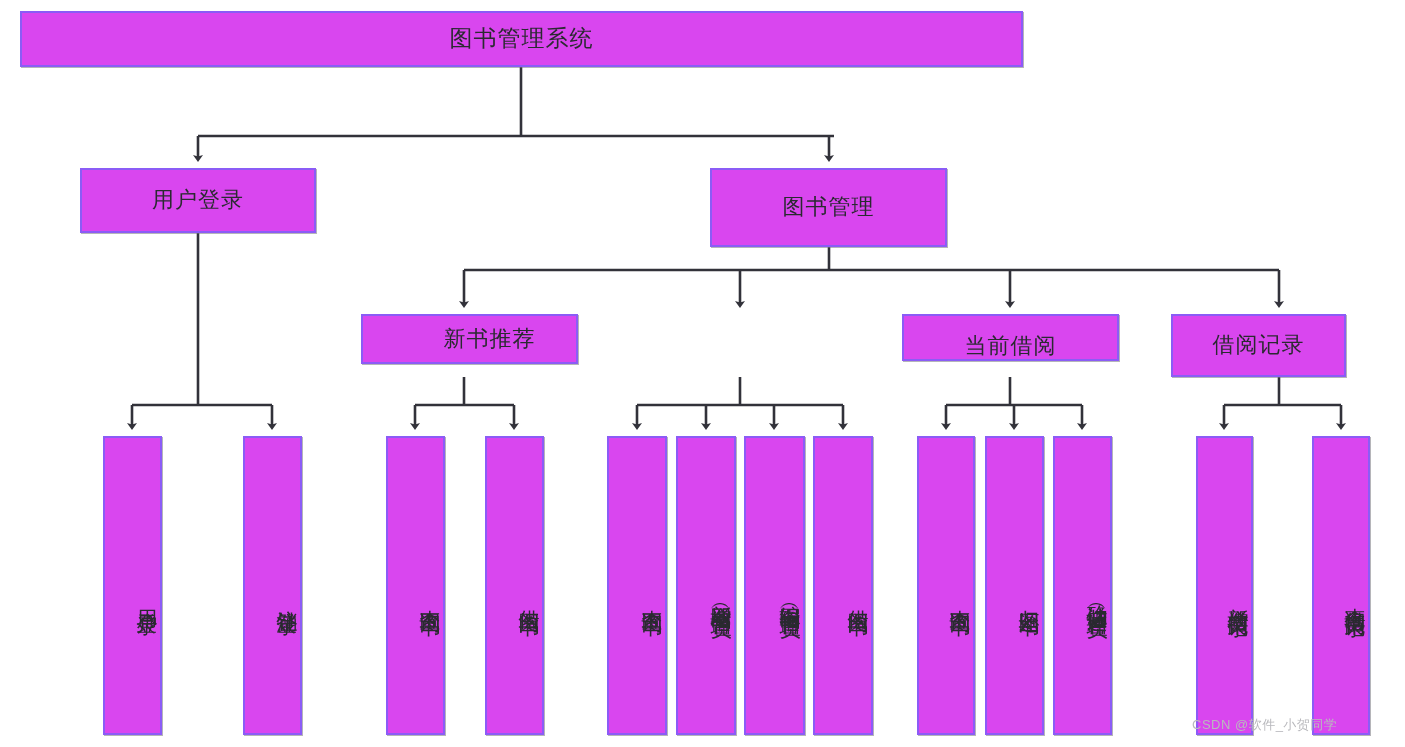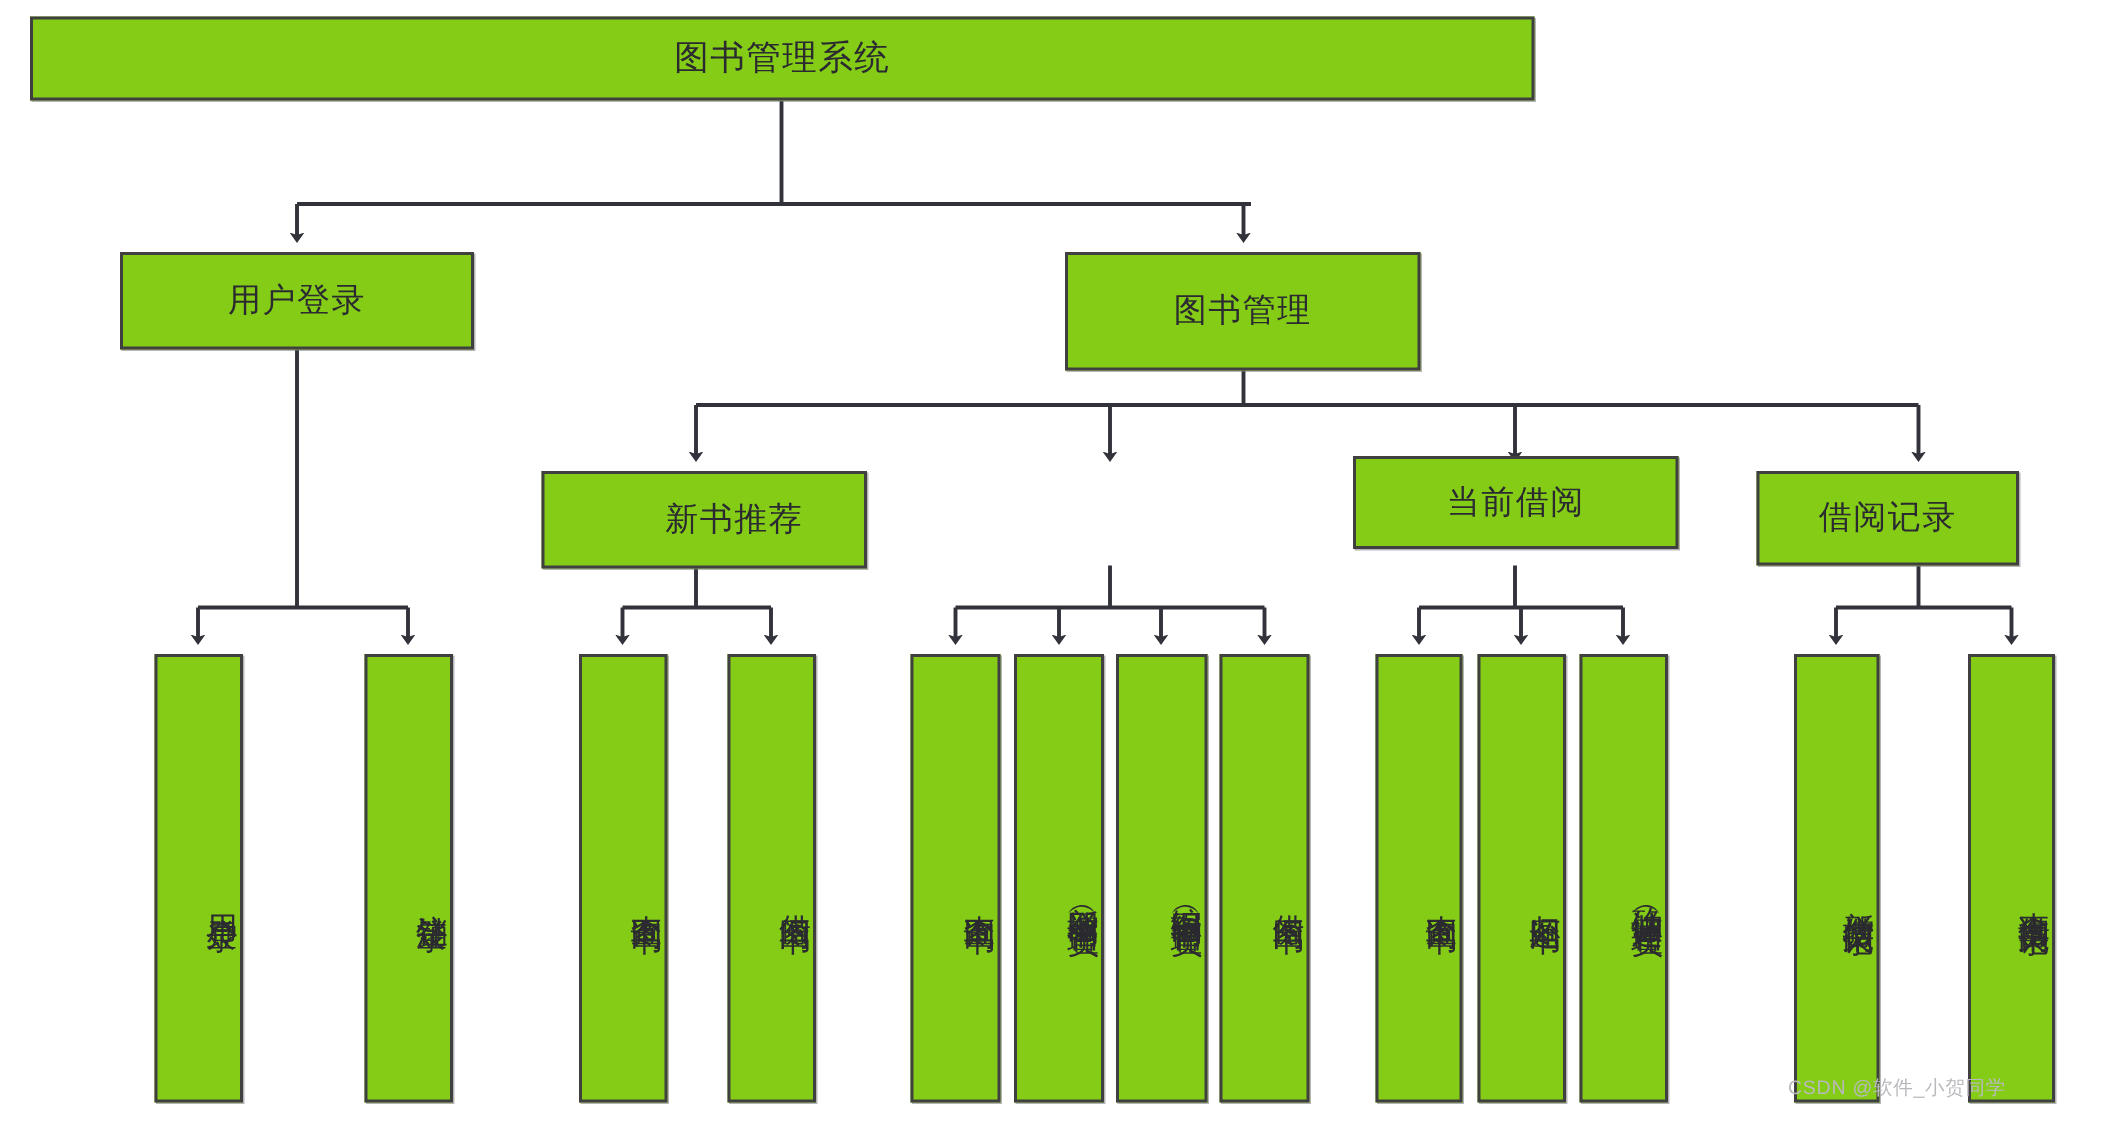--- a/index.html
+++ b/index.html
@@ -20,22 +20,22 @@
   #svg-layer {
     position: absolute;
     left: 0;
     top: 0;
     width: 1405px;
     height: 747px;
   }
   .node {
     position: absolute;
     box-sizing: border-box;
-    background: #84cc16;
-    border: 2px solid #404040;
+    background: #d946ef;
+    border: 2px solid #8b5cf6;
     box-shadow: 1px 1px 0 rgba(120,120,128,0.55);
     display: flex;
     align-items: center;
     justify-content: center;
     color: #2a2a30;
   }
   .node.horiz {
     font-size: 22px;
     letter-spacing: 1px;
     line-height: 1.2;
@@ -126,24 +126,24 @@
     <span>图书管理系统</span>
   </div>
 
   <div class="node horiz" style="left:80px; top:168px; width:236px; height:65px;">
     <span>用户登录</span>
   </div>
   <div class="node horiz" style="left:710px; top:168px; width:237px; height:79px;">
     <span>图书管理</span>
   </div>
 
-  <div class="node horiz" style="left:361px; top:314px; width:217px; height:65px;padding-left:40px;">
+  <div class="node horiz" style="left:361px; top:314px; width:217px; height:50px;padding-left:40px;">
     <span>新书推荐</span>
   </div>
-  <div class="node horiz" style="left:902px; top:304px; width:217px; height:62px;">
+  <div class="node horiz" style="left:902px; top:314px; width:217px; height:47px;align-items:flex-end;">
     <span>当前借阅</span>
   </div>
   <div class="node horiz" style="left:1171px; top:314px; width:175px; height:63px;">
     <span>借阅记录</span>
   </div>
 
   <div class="node vert" style="left:103px; top:436px; width:59px; height:299px;">
     <span>用户登录</span>
   </div>
   <div class="node vert" style="left:243px; top:436px; width:59px; height:299px;">

